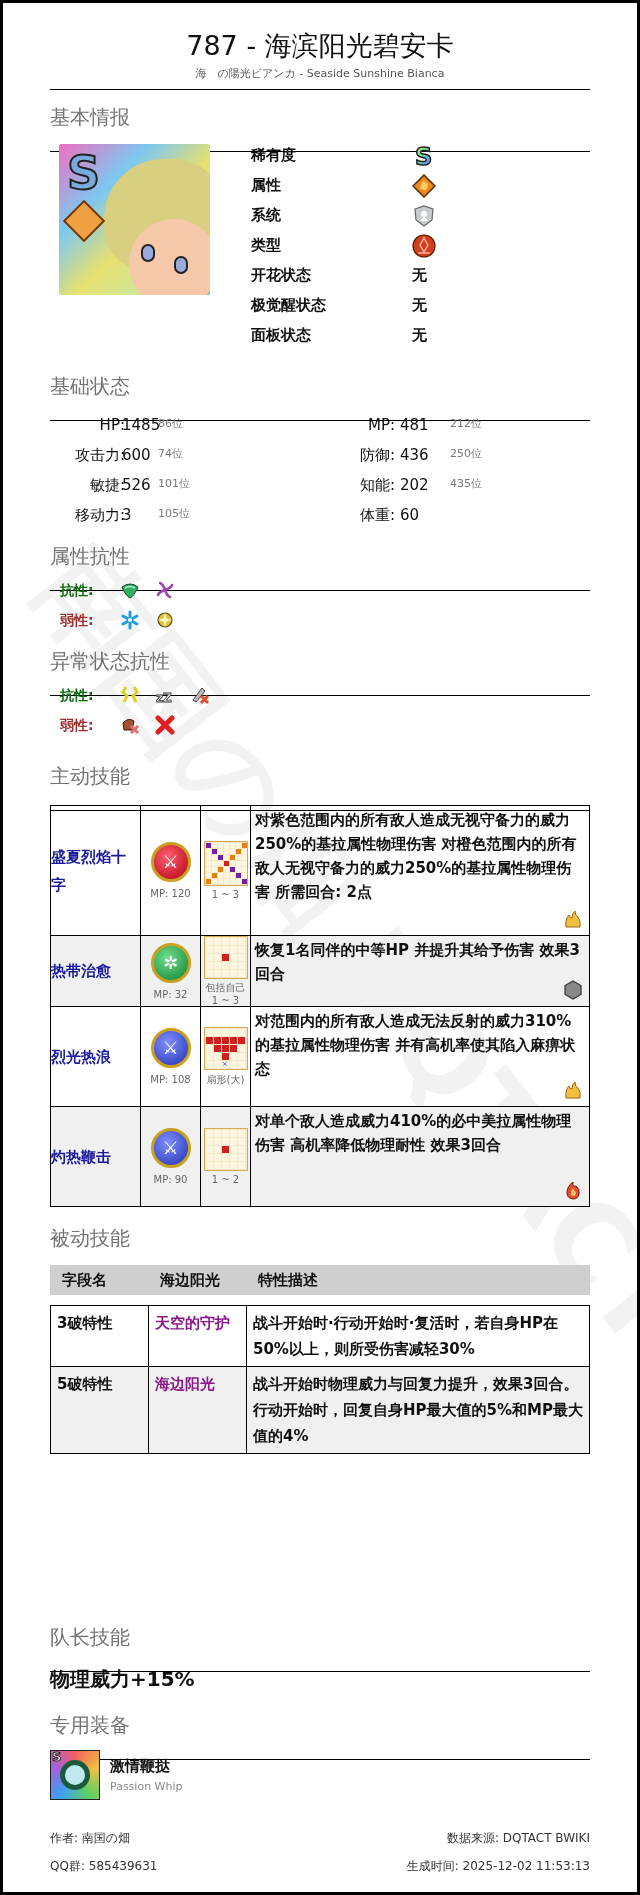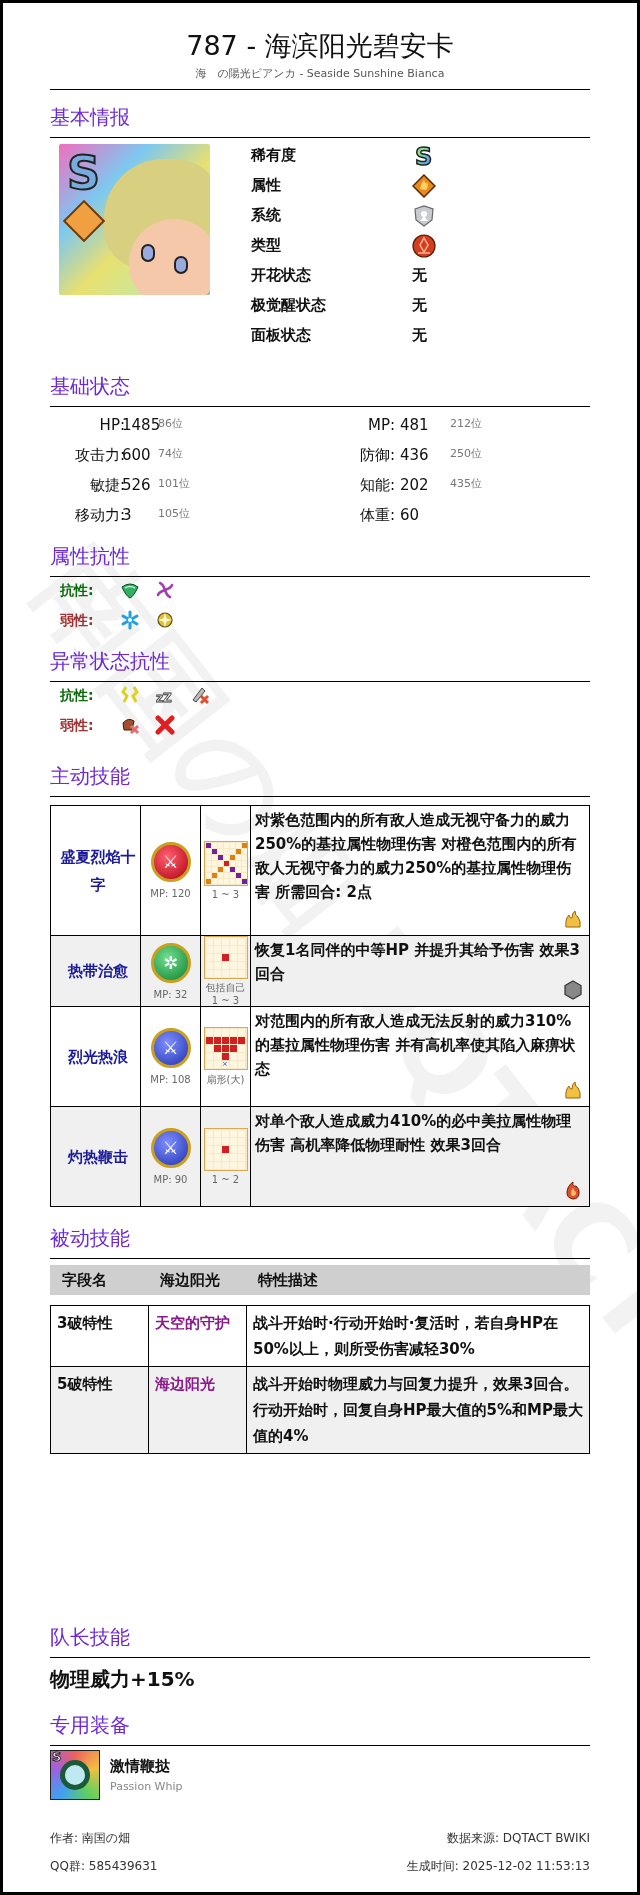--- a/index.html
+++ b/index.html
@@ -4,41 +4,41 @@
 <style>
   * { box-sizing: border-box; margin: 0; padding: 0; }
   html, body { width: 640px; height: 1895px; background: #fff; overflow: hidden; }
   body { position: relative; font-family: "DejaVu Sans", "Liberation Sans", sans-serif; color: #111; }
   .frame { position: absolute; left: 0; top: 0; width: 640px; height: 1895px; border: 3px solid #000; }
   .watermark { position: absolute; left: 120px; top: 520px; width: 560px; height: 700px; pointer-events: none;
     color: rgba(0,0,0,0.05); font-size: 110px; font-weight: bold; transform: rotate(52deg); transform-origin: left top; white-space: nowrap; }
   .title { position: absolute; left: 0; width: 640px; top: 28px; text-align: center; font-size: 27px; color: #111; }
   .subtitle { position: absolute; left: 0; width: 640px; top: 66px; text-align: center; font-size: 11px; color: #555; }
   .top-rule { position: absolute; left: 50px; width: 540px; top: 89px; border-top: 1px solid #000; }
-  .sec-head { position: absolute; left: 50px; width: 540px; font-size: 20px; color: #6d28d9; border-bottom: 1.5px solid #000; padding-bottom: 6px; }
+  .sec-head { position: absolute; left: 50px; width: 540px; font-size: 20px; color: #737373; border-bottom: 1.5px solid #000; padding-bottom: 20px; }
   .avatar { position: absolute; left: 59px; top: 144px; width: 151px; height: 151px; border-radius: 2px;
     background: linear-gradient(135deg,#f06fc0 0%,#7cc8f0 30%,#e8e070 55%,#c8e8a0 80%,#5dbfa0 100%); overflow: hidden; }
   .avatar .hair { position: absolute; left: 45px; top: 15px; width: 120px; height: 110px; border-radius: 60px 50px 30px 40px; background: #d8d080; }
   .avatar .face { position: absolute; left: 70px; top: 75px; width: 90px; height: 90px; border-radius: 45px; background: #f4c8a8; }
   .avatar .eye1 { position: absolute; left: 82px; top: 100px; width: 14px; height: 18px; border-radius: 7px; background: #9ad; border: 2px solid #222; }
   .avatar .eye2 { position: absolute; left: 115px; top: 112px; width: 14px; height: 18px; border-radius: 7px; background: #9ad; border: 2px solid #222; }
   .avatar .s { position: absolute; left: 8px; top: 2px; font-size: 46px; font-weight: bold; color: #7ad; -webkit-text-stroke: 2px #222; }
   .avatar .gem { position: absolute; left: 10px; top: 62px; width: 30px; height: 30px; background: #f0a040; transform: rotate(45deg); border: 2px solid #6a3a10; }
   .info-row { position: absolute; left: 251px; font-size: 15px; font-weight: bold; color: #111; }
   .info-val { position: absolute; left: 412px; font-size: 15px; font-weight: bold; }
   .stat { position: absolute; font-size: 15px; color: #111; }
   .rank { position: absolute; font-size: 11px; color: #777; }
   .res-label { position: absolute; left: 60px; font-size: 14px; font-weight: bold; }
   .res-label.good { color: #0a6a0a; text-align: right; }
   .res-label.bad { color: #a03030; }
   .ic { position: absolute; width: 20px; height: 20px; }
   table { border-collapse: collapse; }
   .skill-table { position: absolute; left: 50px; top: 805px; width: 540px; }
   .skill-table td { border: 1.5px solid #000; vertical-align: middle; position: relative; }
-  .sk-name { width: 90px; padding-left: 5px; color: #1a1a9a; font-weight: bold; font-size: 15px; line-height: 28px; text-align: center; }
+  .sk-name { width: 90px; color: #1a1a9a; font-weight: bold; font-size: 15px; line-height: 28px; }
   .sk-icon { width: 60px; text-align: center; }
   .sk-range { width: 50px; text-align: center; }
   .sk-desc { font-size: 15px; font-weight: bold; line-height: 24px; padding: 2px 6px 4px 4px; vertical-align: top !important; }
   .row-alt td { background: #f0f0f0; }
   .orb { width: 40px; height: 40px; border-radius: 20px; margin: 0 auto; border: 3px solid #c9a020; position: relative; }
   .orb.red { background: radial-gradient(circle at 40% 35%, #ff6070, #b00010); }
   .orb.green { background: radial-gradient(circle at 40% 35%, #70e090, #108030); }
   .orb.blue { background: radial-gradient(circle at 40% 35%, #8090ff, #2030b0); }
   .orb .glyph { position: absolute; left: 0; top: 6px; width: 100%; text-align: center; color: #fff; font-size: 18px; font-weight: bold; }
   .mp { font-size: 10px; color: #666; margin-top: 6px; }

